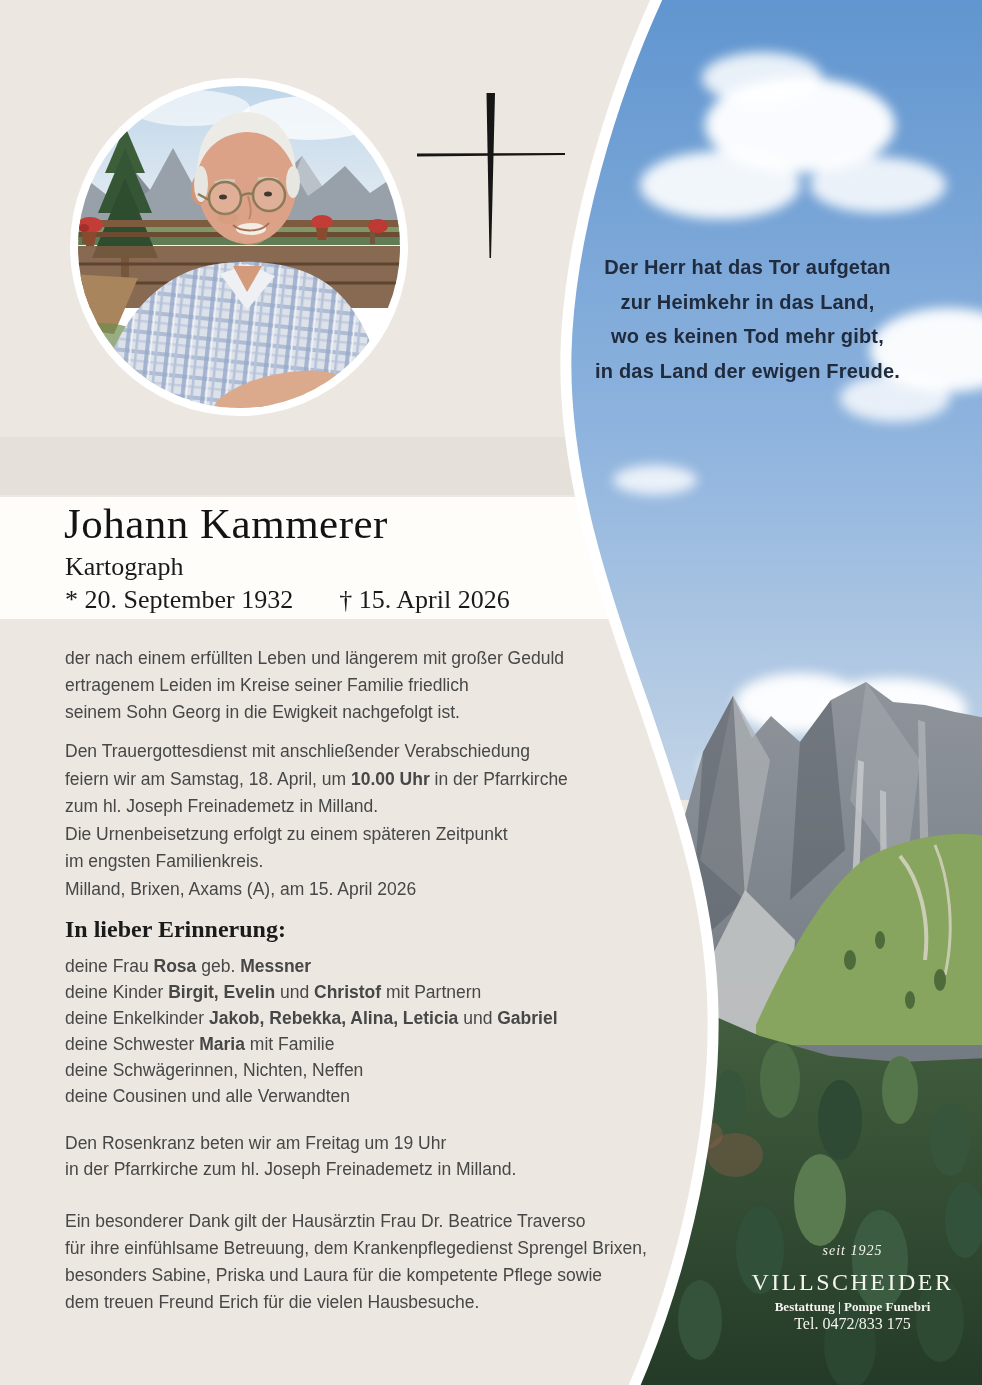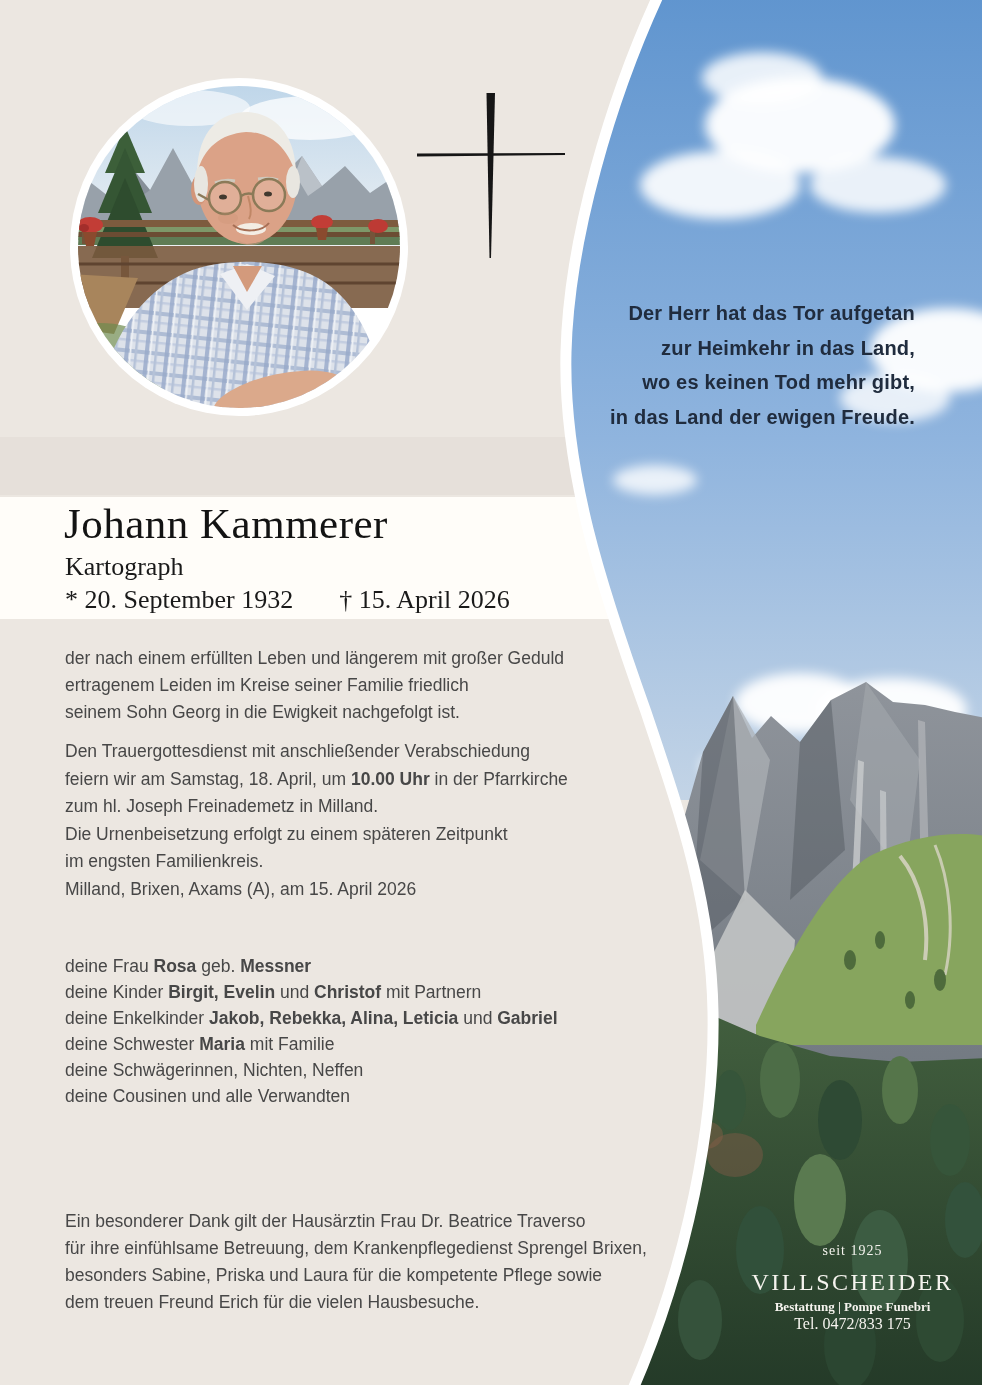--- a/index.html
+++ b/index.html
@@ -20,26 +20,26 @@
          display:flex;gap:46px;}
   .para1{left:65px;top:645px;}
   .service{left:65px;top:738px;line-height:27.5px;}
   .dateline{left:65px;top:876px;}
   .mem-head{left:65px;top:916px;font-family:"Liberation Serif",serif;font-size:24px;
             font-weight:600;color:#1b1b1b;}
   .mem-list{left:65px;top:953px;line-height:26px;}
   .rosary{left:65px;top:1130px;line-height:26px;}
   .thanks{left:65px;top:1208px;line-height:27px;}
   
-  .quote{left:580px;top:250px;width:335px;text-align:right;z-index:3;
-         font-size:20px;line-height:34.5px;font-weight:700;color:#202c3e;letter-spacing:.2px;margin-top:46px;}
+  .quote{left:580px;top:250px;width:335px;text-align:center;z-index:3;
+         font-size:20px;line-height:34.5px;font-weight:700;color:#202c3e;letter-spacing:.2px;}
   
   .logo{left:745px;top:1243px;width:215px;text-align:center;z-index:3;color:#f5f3ee;
         font-family:"Liberation Serif",serif;}
-  .logo .since{font-size:14px;letter-spacing:1px;}
+  .logo .since{font-size:14px;font-style:italic;letter-spacing:1px;}
   .logo .brand{font-size:24px;letter-spacing:2.5px;margin-top:10px;}
   .logo .sub{font-size:13px;font-weight:700;margin-top:3px;}
   .logo .tel{font-size:16px;}
   
   .photo-svg{left:0;top:0;z-index:1;}
   .circle-svg{left:70px;top:78px;z-index:2;}
   .cross-svg{left:400px;top:85px;z-index:2;}
 </style>
 </head>
 <body>
@@ -245,22 +245,24 @@
   <div class="abs profession">Kartograph</div>
   <div class="abs dates">
     <span>* 20. September 1932</span>
     <span>† 15. April 2026</span>
   </div>
 
   <div class="abs txt para1">der nach einem erfüllten Leben und längerem mit großer Geduld<br>ertragenem Leiden im Kreise seiner Familie friedlich<br>seinem Sohn Georg in die Ewigkeit nachgefolgt ist.</div>
   <div class="abs txt service">Den Trauergottesdienst mit anschließender Verabschiedung<br><span>feiern wir am Samstag, 18. April, um </span><b>10.00 Uhr</b><span> in der Pfarrkirche</span><br>zum hl. Joseph Freinademetz in Milland.<br>Die Urnenbeisetzung erfolgt zu einem späteren Zeitpunkt<br>im engsten Familienkreis.</div>
   <div class="abs txt dateline">Milland, Brixen, Axams (A), am 15. April 2026</div>
 
+  <div class="abs mem-head">In lieber Erinnerung:</div>
   <div class="abs txt mem-list"><span>deine Frau </span><b>Rosa</b><span> geb. </span><b>Messner</b><br><span>deine Kinder </span><b>Birgit, Evelin</b><span> und </span><b>Christof</b><span> mit Partnern</span><br><span>deine Enkelkinder </span><b>Jakob, Rebekka, Alina, Leticia</b><span> und </span><b>Gabriel</b><br><span>deine Schwester </span><b>Maria</b><span> mit Familie</span><br>deine Schwägerinnen, Nichten, Neffen<br>deine Cousinen und alle Verwandten</div>
 
+  <div class="abs txt rosary">Den Rosenkranz beten wir am Freitag um 19 Uhr<br>in der Pfarrkirche zum hl. Joseph Freinademetz in Milland.</div>
   <div class="abs txt thanks">Ein besonderer Dank gilt der Hausärztin Frau Dr. Beatrice Traverso<br>für ihre einfühlsame Betreuung, dem Krankenpflegedienst Sprengel Brixen,<br>besonders Sabine, Priska und Laura für die kompetente Pflege sowie<br>dem treuen Freund Erich für die vielen Hausbesuche.</div>
 
   <div class="abs logo">
     <div class="since">seit 1925</div>
     <div class="brand">VILLSCHEIDER</div>
     <div class="sub">Bestattung | Pompe Funebri</div>
     <div class="tel">Tel. 0472/833 175</div>
   </div>
 
 </div>

